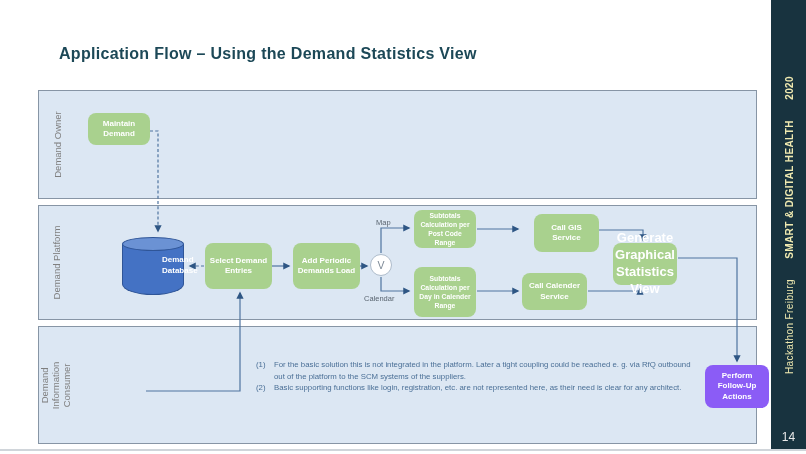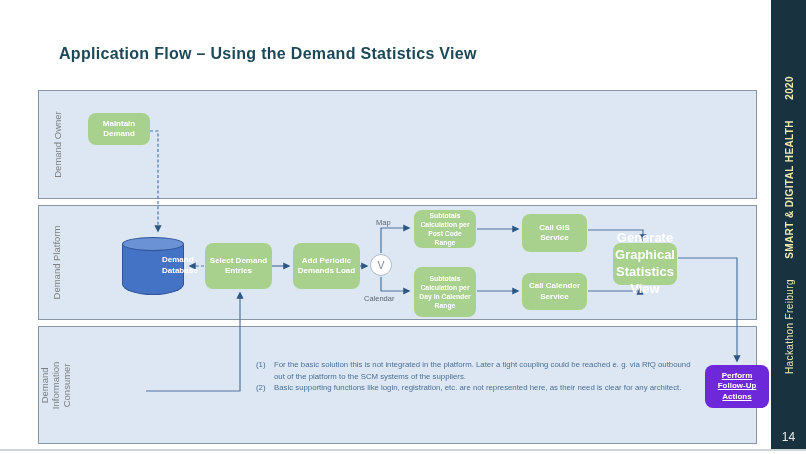--- a/index.html
+++ b/index.html
@@ -18,30 +18,30 @@
   .lane-label span.wrap { white-space:normal; width:102px; text-align:center; line-height:1.15; }
 
   
   svg.connectors { position:absolute; left:0; top:0; pointer-events:none; }
   .conn { fill:none; stroke:#4f74a0; stroke-width:1.2; }
   .dash { stroke-dasharray:3 2.2; }
 
   
   .box { position:absolute; border-radius:8px; display:flex; align-items:center; justify-content:center; text-align:center; color:#fff; font-weight:bold; padding:2px 3px; }
   .green { background:#a9d18e; }
-  .gray  { background:#6d28d9;text-decoration:underline; }
+  .gray  { background:#8b5cf6; }
   .f8  { font-size:8px;   line-height:1.3; }
   .f7  { font-size:6.8px; line-height:1.35; }
   .f75 { font-size:13px; line-height:1.3; }
 
   .n-maintain { left:88px;  top:113px; width:62px; height:32px; }
   .n-select   { left:205px; top:243px; width:67px; height:46px; }
   .n-add      { left:293px; top:243px; width:67px; height:46px; }
   .n-sub1     { left:414px; top:210px; width:62px; height:38px; }
-  .n-gis      { left:522px; top:214px; width:65px; height:38px; }
+  .n-gis      { left:534px; top:214px; width:65px; height:38px; }
   .n-sub2     { left:414px; top:267px; width:62px; height:50px; }
   .n-cal      { left:522px; top:273px; width:65px; height:37px; }
   .n-gen      { left:613px; top:243px; width:64px; height:42px; }
   .n-enter    { left:82px;  top:370px; width:64px; height:43px; }
   .n-perform  { left:705px; top:365px; width:64px; height:43px; }
 
   
   .cylinder { position:absolute; left:122px; top:237px; width:62px; height:58px; }
   .cyl-body { position:absolute; left:0; right:0; top:7px; bottom:0; background:#4472c4; border:1.3px solid #2f5597; border-top:none; border-radius:0 0 31px 31px / 0 0 11px 11px; }
   .cyl-top  { position:absolute; left:0; right:0; top:0; height:14px; background:#6b92d4; border:1.3px solid #2f5597; border-radius:50%; }

